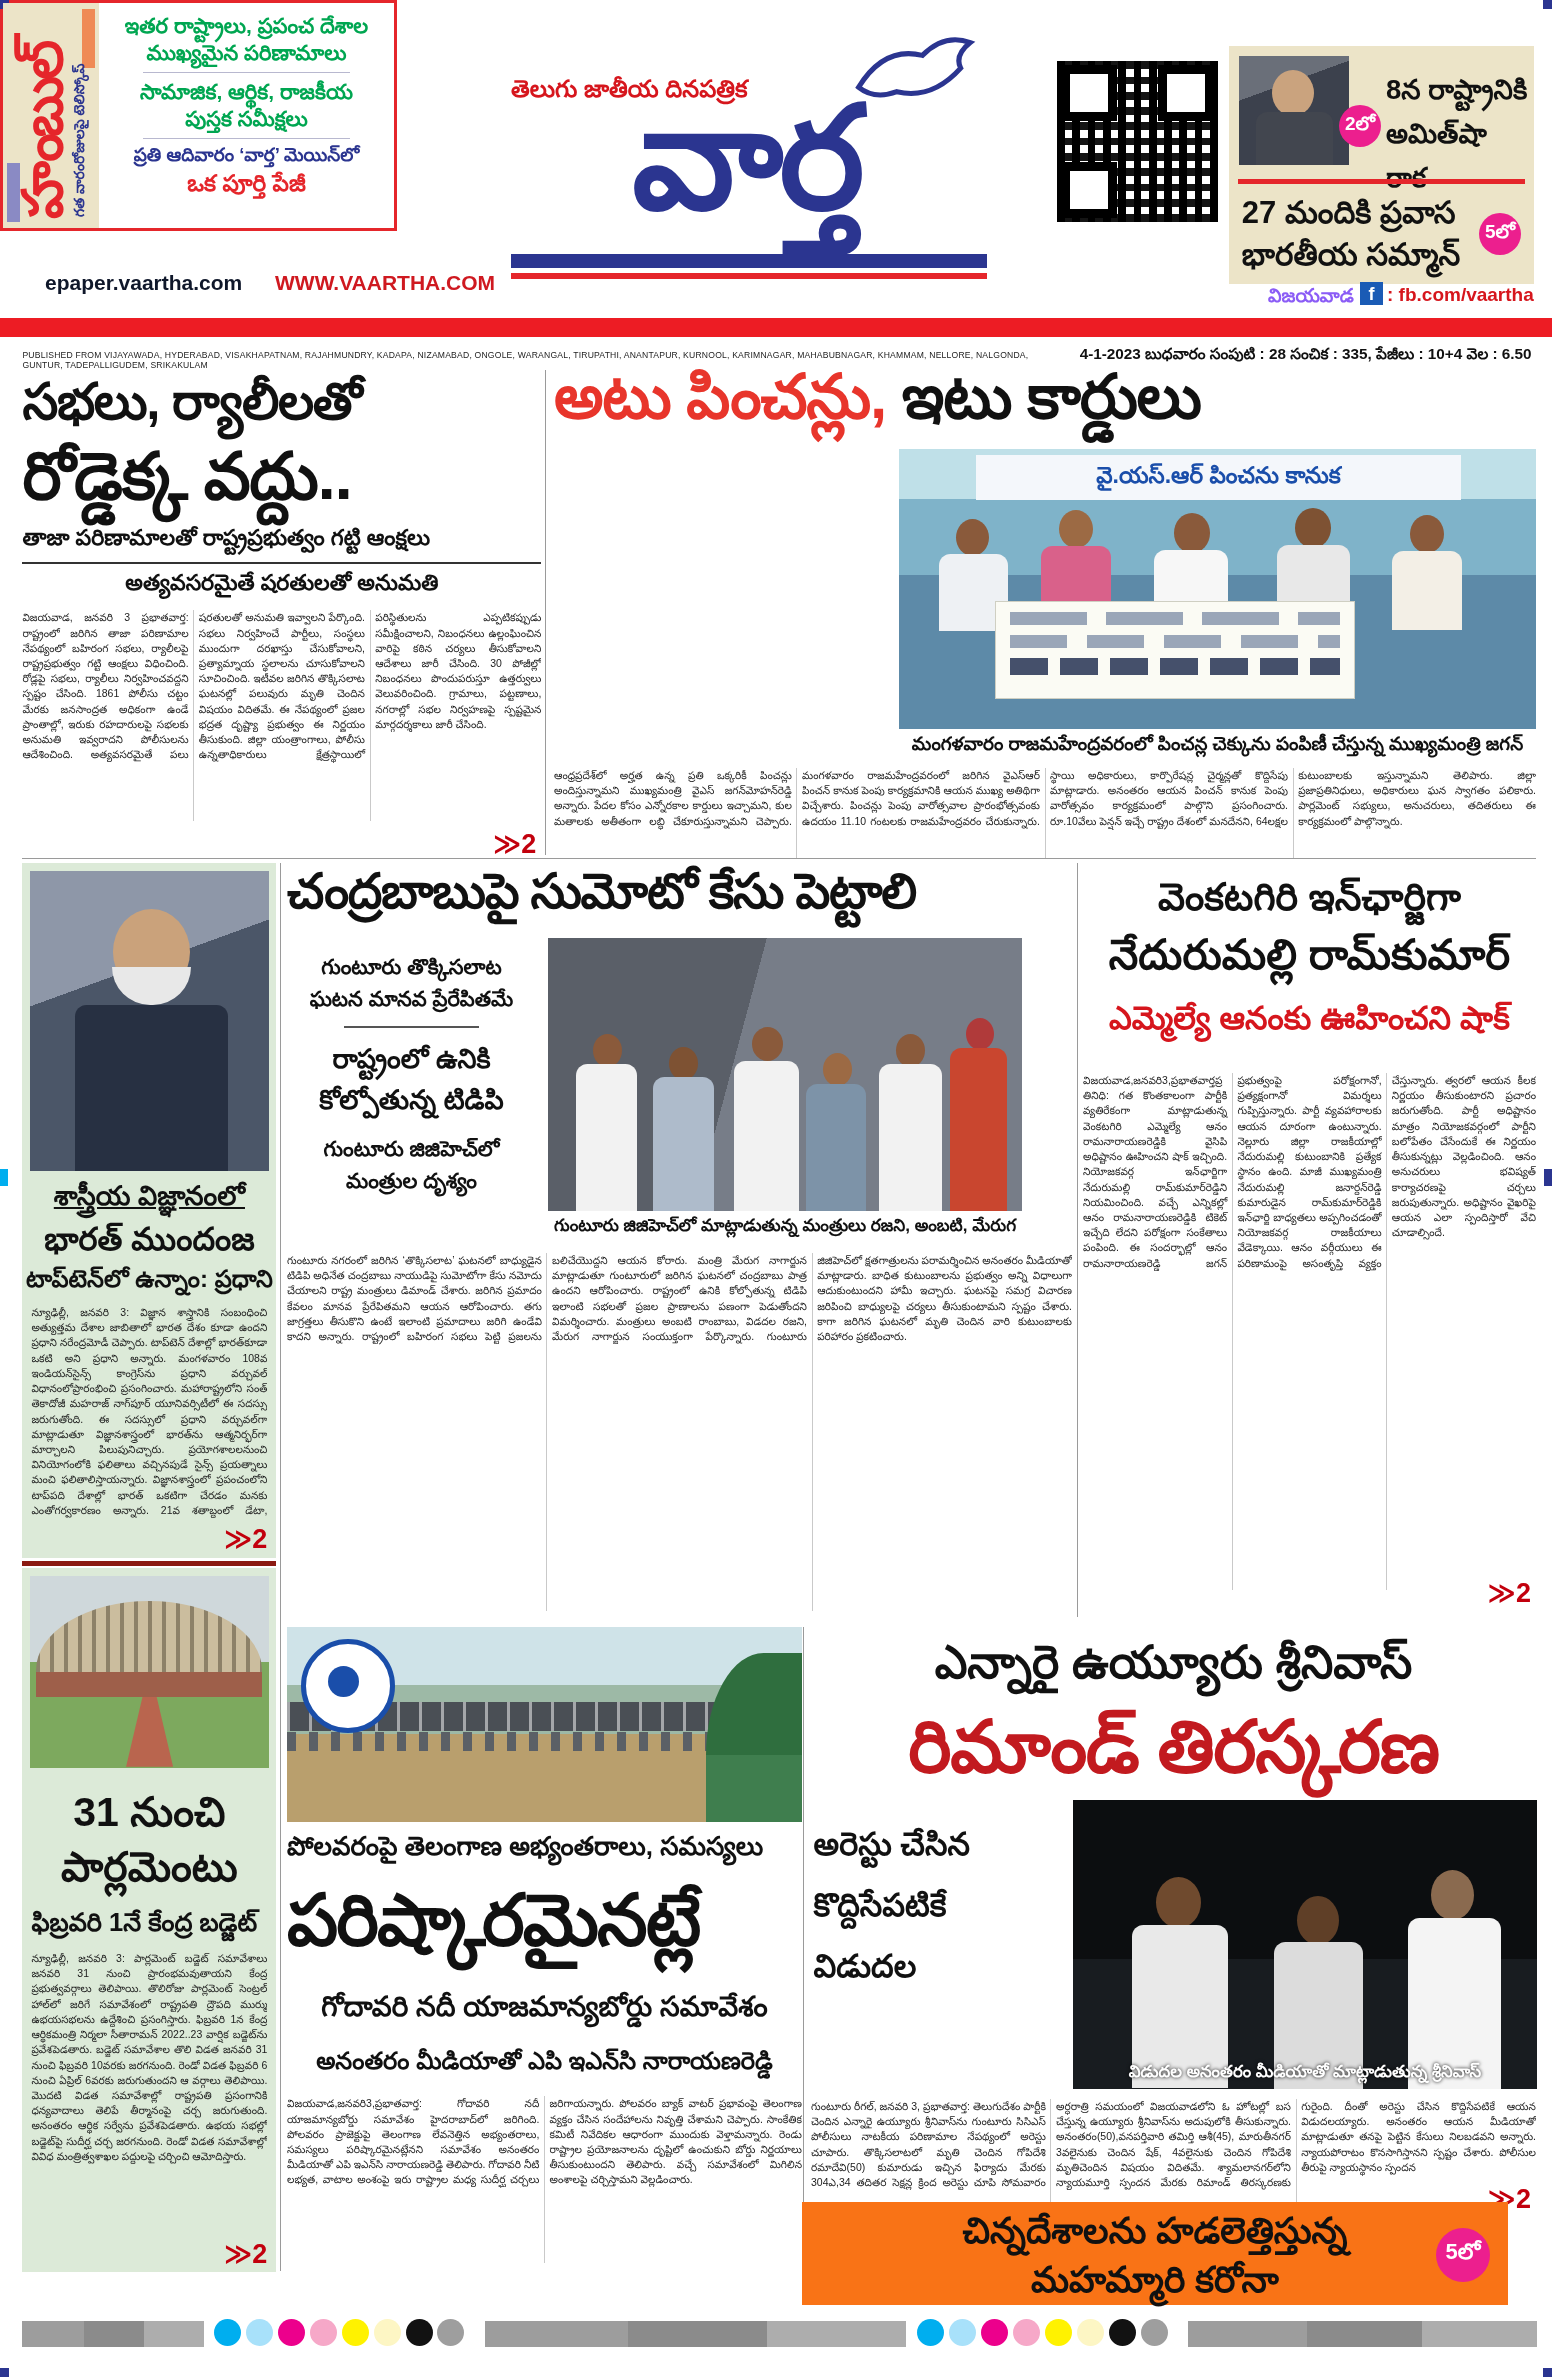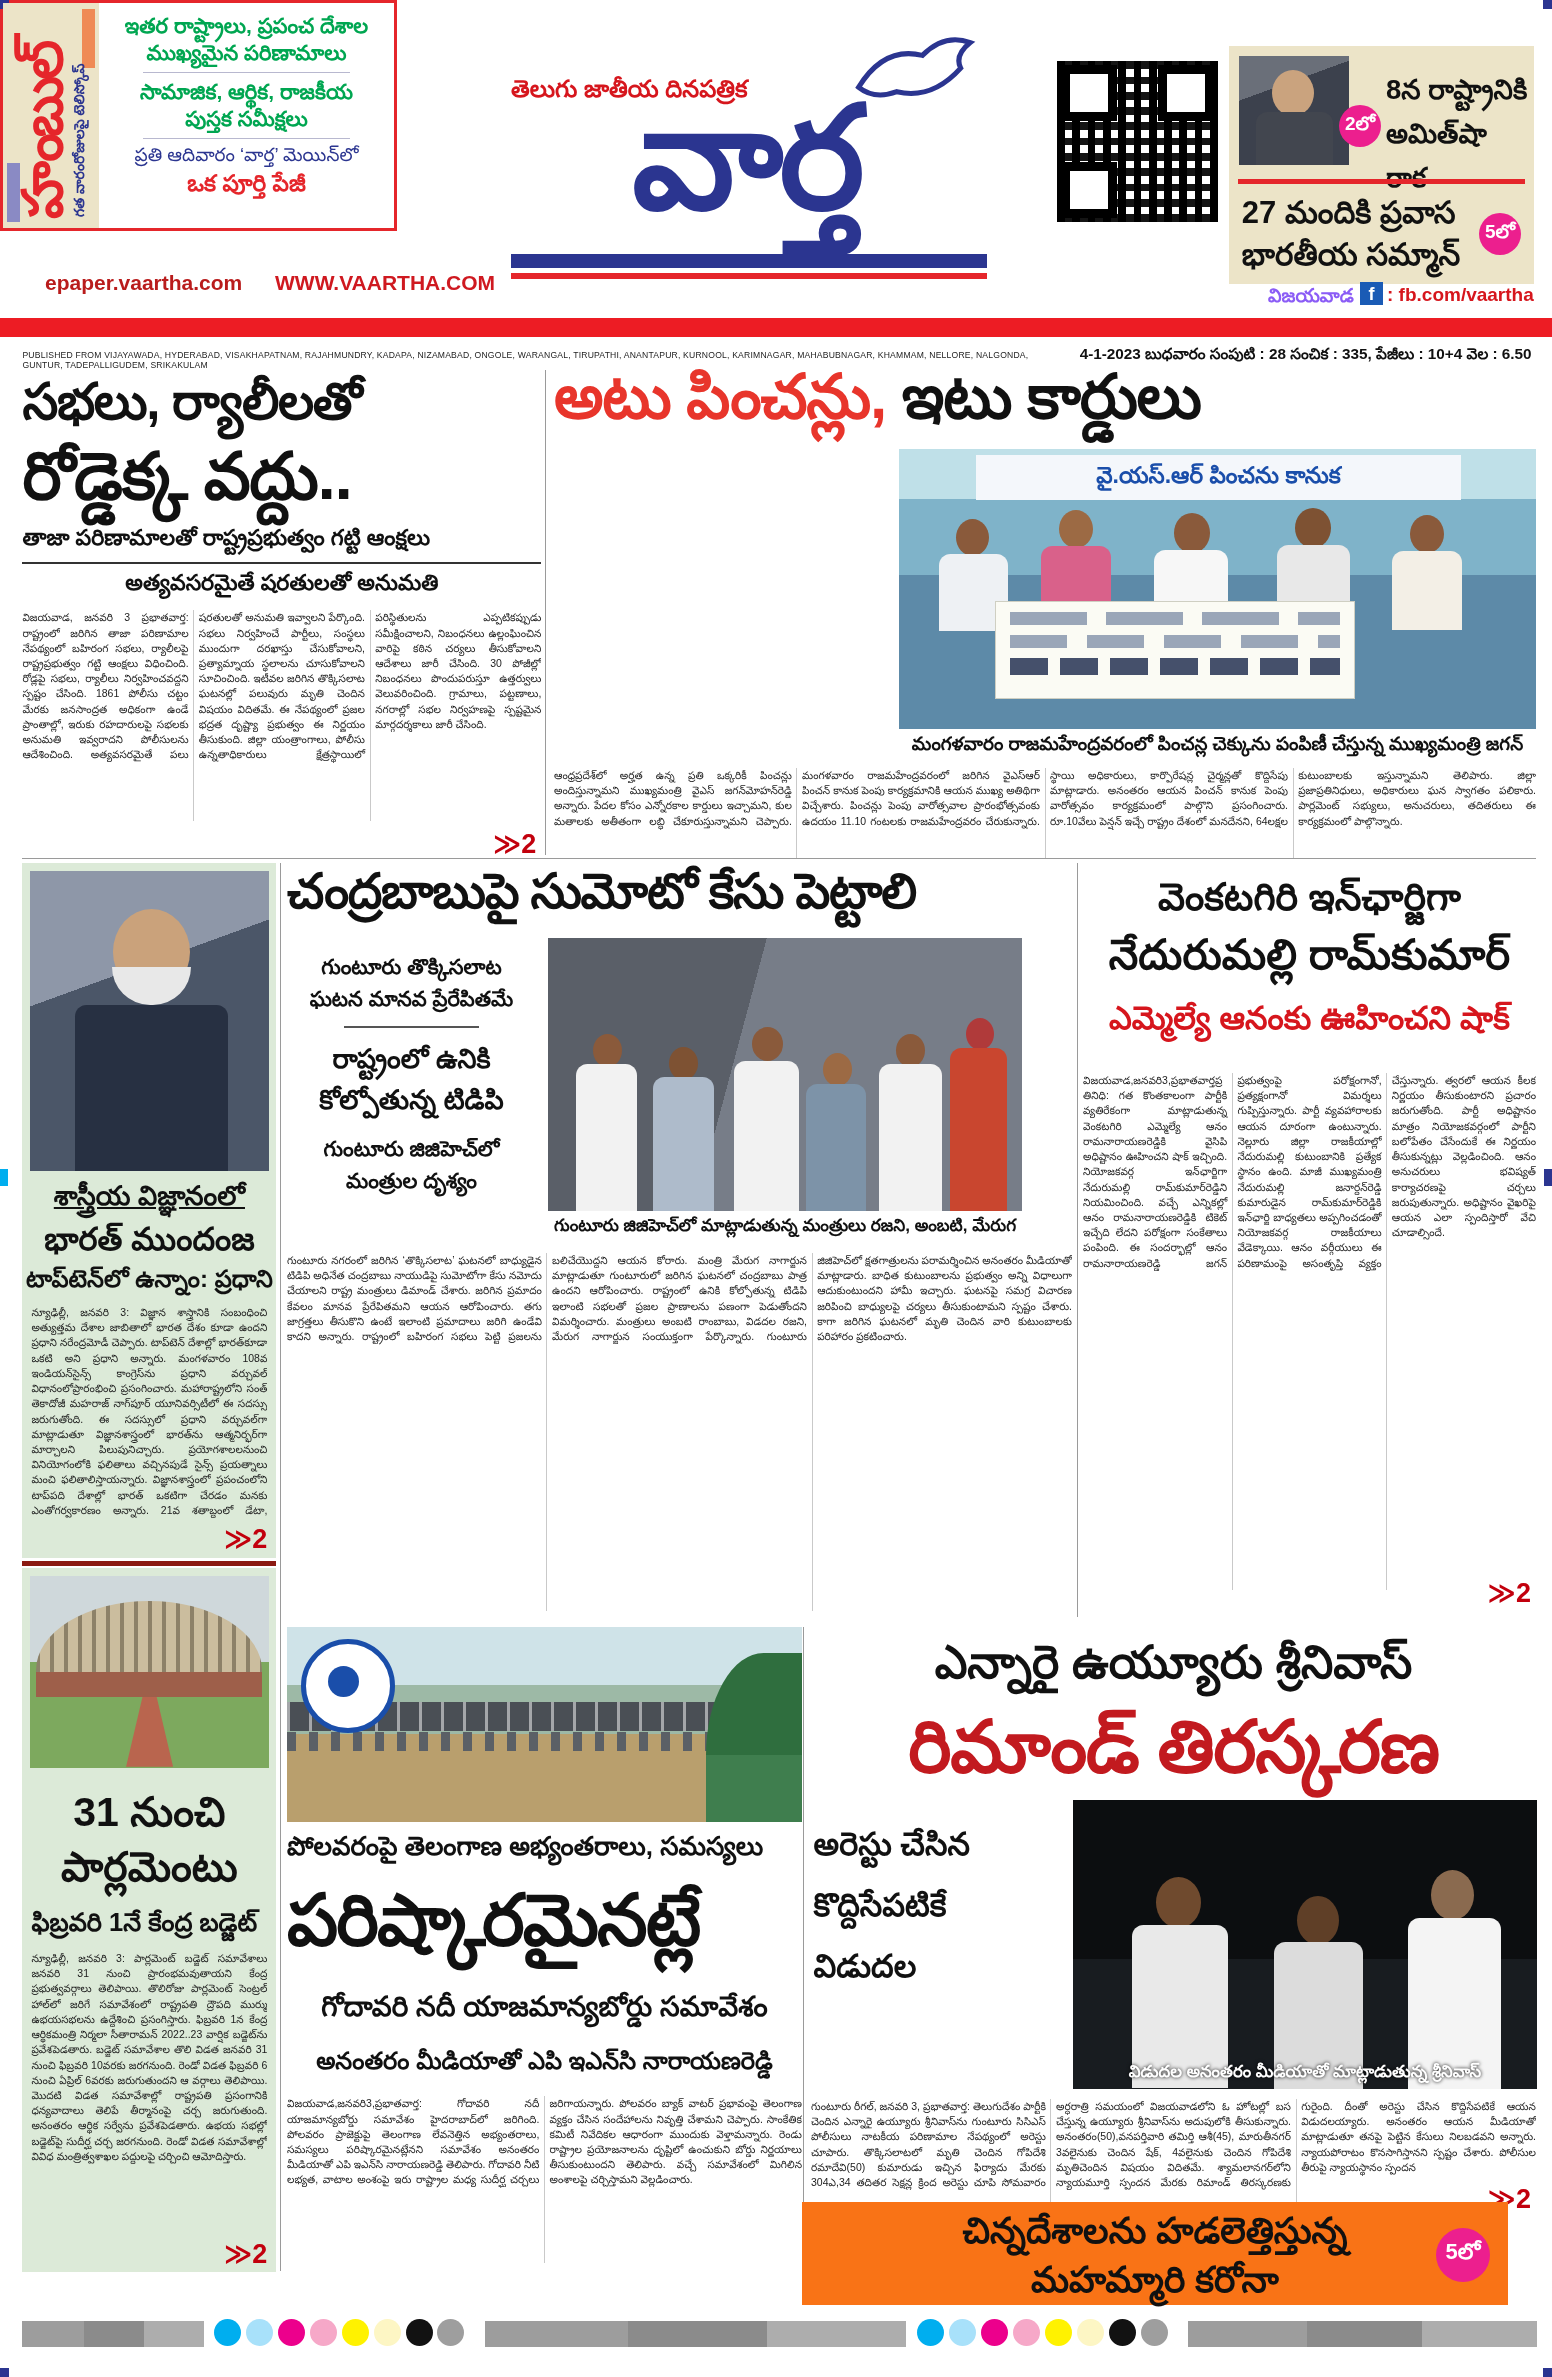--- a/index.html
+++ b/index.html
@@ -51,25 +51,25 @@
       <div id="promo-vert">హంబుల్</div>
       <div id="promo-vert2">గత వారంరోజులపై టెలిస్కోప్</div>
     </div>
     <div style="flex:1;padding:9px 6.4px;text-align:center">
       <div class="promo-green">ఇతర రాష్ట్రాలు, ప్రపంచ దేశాల</div>
       <div class="promo-green">ముఖ్యమైన పరిణామాలు</div>
       <div class="promo-div"></div>
       <div class="promo-green">సామాజిక, ఆర్థిక, రాజకీయ</div>
       <div class="promo-green">పుస్తక సమీక్షలు</div>
       <div class="promo-div"></div>
-      <div style="color:#2b3590;font-size:18.5px;font-weight:normal">ప్రతి ఆదివారం ‘వార్త’ మెయిన్‌లో</div>
+      <div style="color:#2b3590;font-size:18.5px;font-weight:bold">ప్రతి ఆదివారం ‘వార్త’ మెయిన్‌లో</div>
       <div style="color:#e5262b;font-size:23px;font-weight:bold">ఒక పూర్తి పేజీ</div>
     </div>
   </div>
-  <div class="abs bold" style="left:45px;top:271px;font-size:21px;color:#b91c1c">epaper.vaartha.com</div>
+  <div class="abs bold" style="left:45px;top:271px;font-size:21px;color:#0f172a">epaper.vaartha.com</div>
   <div class="abs bold" style="left:275px;top:271px;font-size:21px;color:#cf1920">WWW.VAARTHA.COM</div>
 
   <div class="abs bold" style="left:511px;top:75px;font-size:24px;color:#d6161d">తెలుగు జాతీయ దినపత్రిక</div>
   <svg class="abs" style="left:849px;top:33px" width="134" height="83" viewBox="0 0 210 130">
     <path d="M15 85 Q55 20 115 35 Q150 0 190 15 Q165 35 175 55 Q130 105 75 92 Q40 105 15 85 Z" fill="#ffffff" stroke="#2b3590" stroke-width="8"></path>
   </svg>
   <div class="abs bold" style="left:504px;top:69px;width:485px;text-align:center;font-size:144px;line-height:1.25;color:#2b3590;letter-spacing:-3.8px">వార్త</div>
   <div class="abs" style="left:511px;top:254px;width:476px;height:14px;background:#2b3590"></div>
   <div class="abs" style="left:511px;top:273px;width:476px;height:6.4px;background:#e5262b"></div>
 

